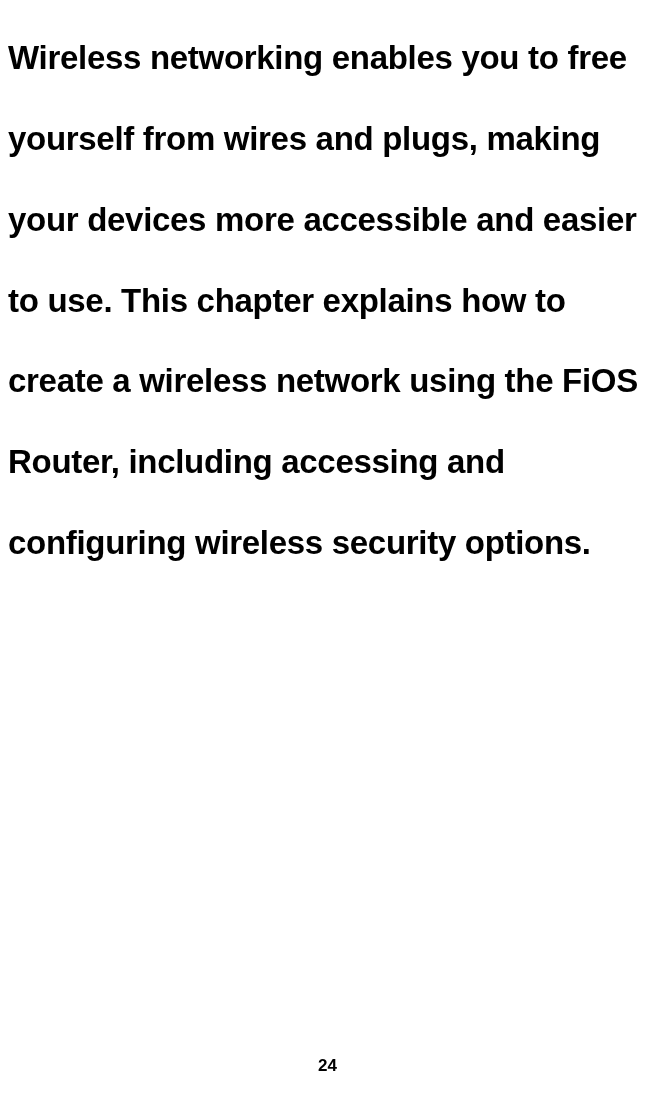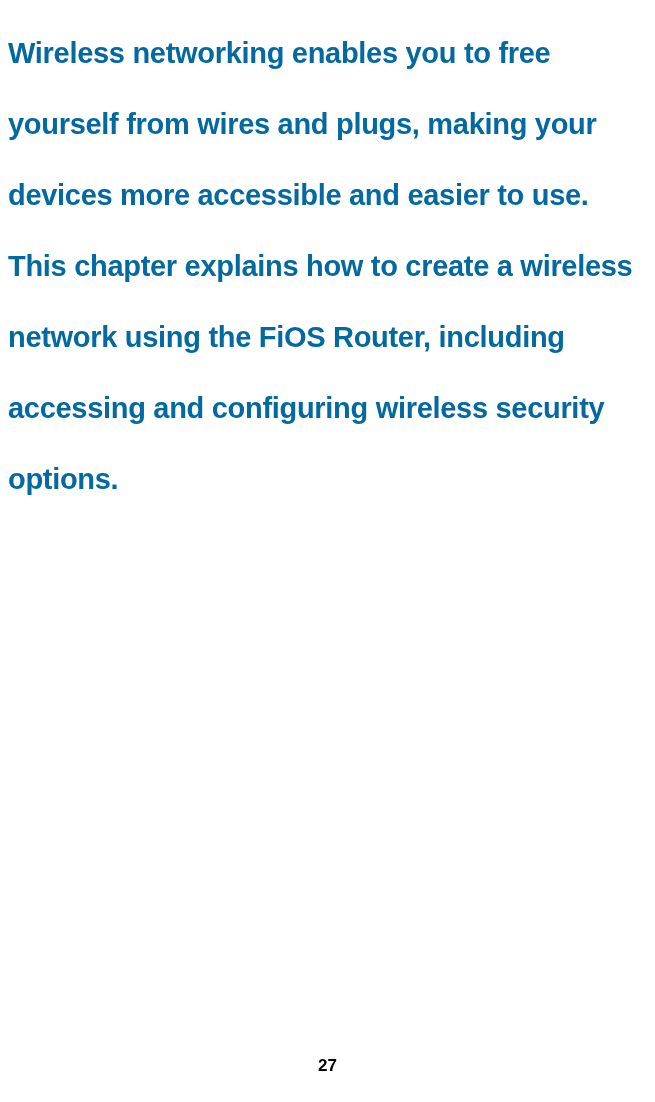--- a/index.html
+++ b/index.html
@@ -11,22 +11,22 @@
       width: 655px;
       height: 1102px;
       background: #ffffff;
       font-family: "Myriad Pro", "Segoe UI", Arial, sans-serif;
       position: relative;
     }
     .content {
       padding: 18px 8px 0 8px;
     }
     .intro-text {
-      color: #0369a1;
-      font-size: 29px;
+      color: #000000;
+      font-size: 33px;
       font-weight: 700;
       line-height: 2.45;
       letter-spacing: -0.3px;
     }
     .page-number {
       position: absolute;
       bottom: 26px;
       left: 0;
       right: 0;
       text-align: center;
@@ -35,13 +35,13 @@
       color: #000000;
     }
   </style>
 </head>
 <body>
 
 <div class="content">
   <p class="intro-text">Wireless networking enables you to free yourself from wires and plugs, making your devices more accessible and easier to use. This chapter explains how to create a wireless network using the FiOS Router, including accessing and configuring wireless security options.</p>
 </div>
 
-<div class="page-number">27</div>
+<div class="page-number">24</div>
 
 </body></html>

